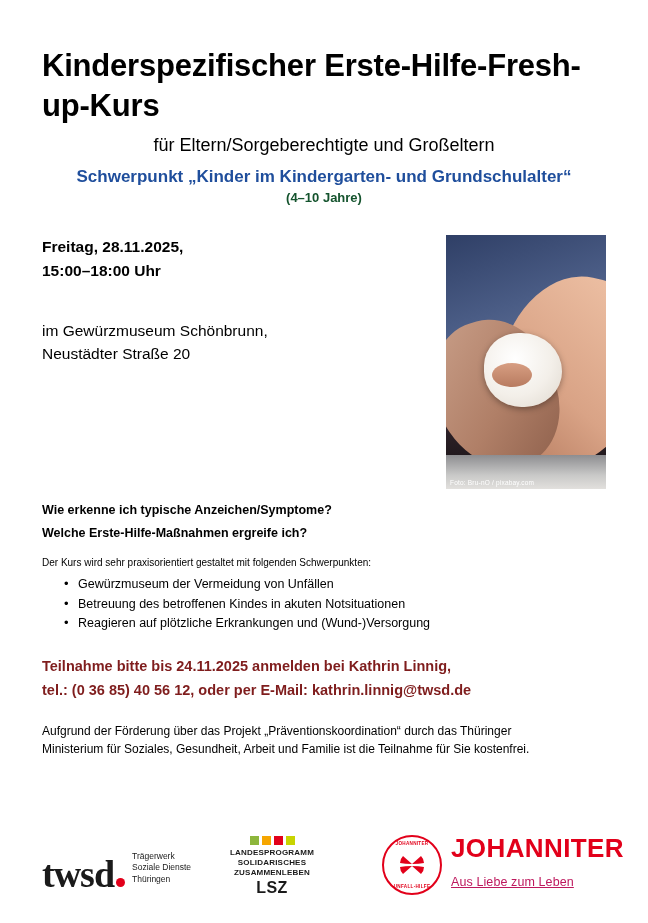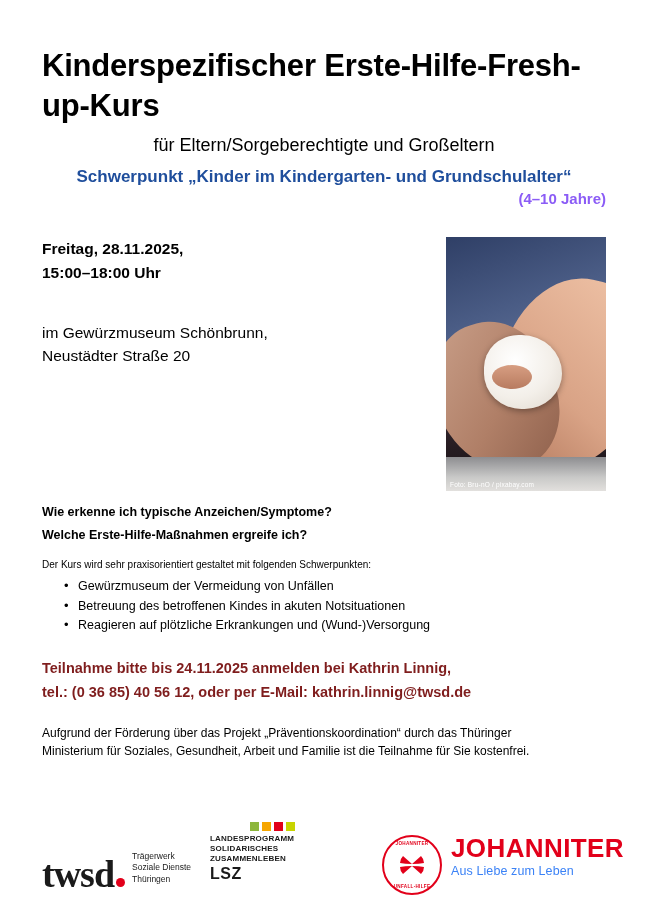--- a/index.html
+++ b/index.html
@@ -43,24 +43,24 @@
   .focus-line {
     margin: 9px 0 0 0;
     font-size: 17px;
     font-weight: bold;
     text-align: center;
     color: #1f4e9c;
     line-height: 1.25;
   }
   .focus-age {
     margin: 3px 0 0 0;
-    font-size: 15px;
-    font-weight: bold;
-    text-align: right;
-    color: #8b5cf6;
+    font-size: 13px;
+    font-weight: bold;
+    text-align: center;
+    color: #14532d;
   }
 
   
   .mid {
     position: relative;
     margin-top: 28px;
     min-height: 255px;
   }
   .photo-wrap {
     position: absolute;
@@ -248,22 +248,23 @@
     margin-left: 7px;
     margin-bottom: 7px;
     font-size: 8.5px;
     line-height: 1.35;
     color: #1a1a1a;
   }
 
   .logo-lsz {
     position: absolute;
     left: 168px;
-    bottom: 18px;
+    bottom: 4px;
     width: 124px;
+    text-align: center;
   }
   .lsz-squares {
     display: flex;
     justify-content: center;
     gap: 3px;
     margin-bottom: 3px;
   }
   .lsz-squares i {
     display: block;
     width: 9px;
@@ -324,23 +325,24 @@
   }
   .joh-name {
     font-size: 26px;
     font-weight: bold;
     color: #e2001a;
     letter-spacing: 0.4px;
     line-height: 1;
   }
   .joh-claim {
     font-size: 12.5px;
-    color: #3b82f6;
-    margin-top: 3px;
+    color: #be185d;
+    margin-top: 14px;
     letter-spacing: 0.1px;
+    text-decoration: underline;
   }
 </style>
 </head>
 <body>
 
 <div class="page">
 
   <h1 class="title">Kinderspezifischer Erste-Hilfe-Fresh-up-Kurs</h1>
   <p class="subtitle">für Eltern/Sorgeberechtigte und Großeltern</p>
   <p class="focus-line">Schwerpunkt „Kinder im Kindergarten- und Grundschulalter“</p>

